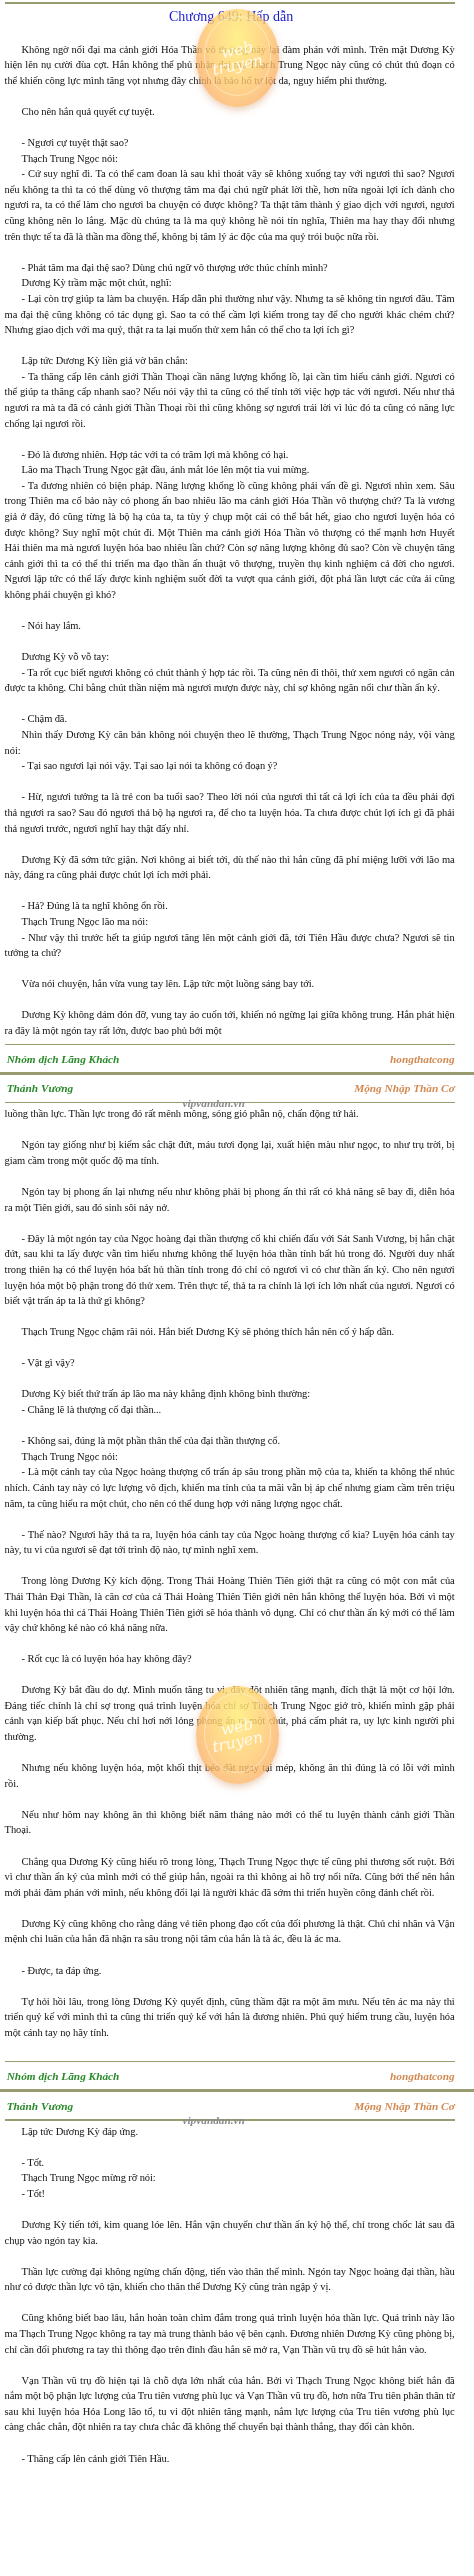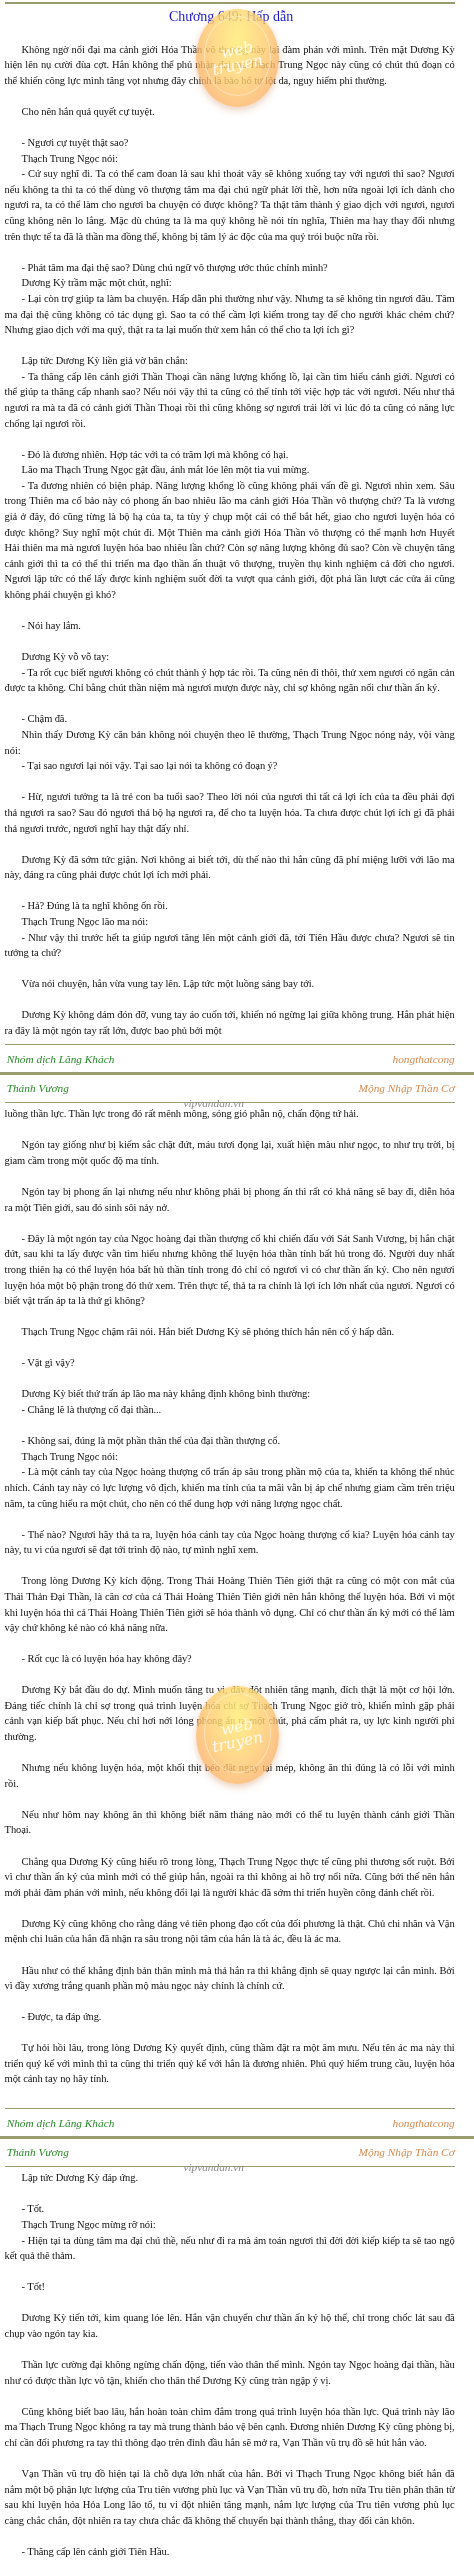--- a/index.html
+++ b/index.html
@@ -37,20 +37,21 @@
     margin: 0;
     width: 450px;
     letter-spacing: -0.1px;
   }
   .para.gap { margin-bottom: 15.5px; }
   .break {
     width: 474px;
     margin-left: -4.6px;
     margin-top: 5.2px;
     margin-bottom: 3.1px;
+    font-weight: bold;
   }
   .break .rule-thin {
     height: 1.5px; background: #9a9b6f; width: 450px; margin-left: 4.6px;
   }
   .break .rule-thick {
     height: 2.6px; background: #9a9b6f; width: 474px;
   }
   .break .row {
     display: flex; justify-content: space-between; align-items: center;
     width: 448px; margin-left: 6.7px; height: 27px;
@@ -148,21 +149,20 @@
     <p class="para">Thạch Trung Ngọc nói:</p>
     <p class="para gap">- Là một cánh tay của Ngọc hoàng thượng cổ trấn áp sâu trong phần mộ của ta, khiến ta không thể nhúc nhích. Cánh tay này có lực lượng vô địch, khiến ma tính của ta mãi vẫn bị áp chế nhưng giam cầm trên triệu năm, ta cũng hiểu ra một chút, cho nên có thể dung hợp với năng lượng ngọc chất.</p>
     <p class="para gap">- Thế nào? Ngươi hãy thả ta ra, luyện hóa cánh tay của Ngọc hoàng thượng cổ kia? Luyện hóa cánh tay này, tu vi của ngươi sẽ đạt tới trình độ nào, tự mình nghĩ xem.</p>
     <p class="para gap">Trong lòng Dương Kỳ kích động. Trong Thái Hoàng Thiên Tiên giới thật ra cũng có một con mắt của Thái Thản Đại Thần, là căn cơ của cả Thái Hoàng Thiên Tiên giới nên hắn không thể luyện hóa. Bởi vì một khi luyện hóa thì cả Thái Hoàng Thiên Tiên giới sẽ hóa thành vô dụng. Chỉ có chư thần ấn ký mới có thể làm vậy chứ không kẻ nào có khả năng nữa.</p>
     <p class="para gap">- Rốt cục là có luyện hóa hay không đây?</p>
     <p class="para gap">Dương Kỳ bắt đầu do dự. Mình muốn tăng tu vi, đây đột nhiên tăng mạnh, đích thật là một cơ hội lớn. Đáng tiếc chính là chỉ sợ trong quá trình luyện hóa chỉ sợ Thạch Trung Ngọc giở trò, khiến mình gặp phải cảnh vạn kiếp bất phục. Nếu chỉ hơi nới lỏng phong ấn ra một chút, phá cấm phát ra, uy lực kinh người phi thường.</p>
     <p class="para gap">Nhưng nếu không luyện hóa, một khối thịt béo đặt ngay tại mép, không ăn thì đúng là có lỗi với mình rồi.</p>
     <p class="para gap">Nếu như hôm nay không ăn thì không biết năm tháng nào mới có thể tu luyện thành cảnh giới Thần Thoại.</p>
     <p class="para gap">Chẳng qua Dương Kỳ cũng hiểu rõ trong lòng, Thạch Trung Ngọc thực tế cũng phi thương sốt ruột. Bởi vì chư thần ấn ký của mình mới có thể giúp hắn, ngoài ra thì không ai hỗ trợ nổi nữa. Cũng bởi thế nên hắn mới phải đàm phán với mình, nếu không đổi lại là người khác đã sớm thi triển huyền công đánh chết rồi.</p>
     <p class="para gap">Dương Kỳ cũng không cho rằng dáng vẻ tiên phong đạo cốt của đối phương là thật. Chủ chi nhãn và Vận mệnh chi luân của hắn đã nhận ra sâu trong nội tâm của hắn là tà ác, đều là ác ma.</p>
-    <p class="para gap">Hầu như có thể khẳng định bản thân mình mà thả hắn ra thì khẳng định sẽ quay ngược lại cắn mình. Bởi vì đầy xương trắng quanh phần mộ màu ngọc này chính là chính cứ.</p>
     <p class="para gap">- Được, ta đáp ứng.</p>
     <p class="para">Tự hỏi hồi lâu, trong lòng Dương Kỳ quyết định, cũng thầm đặt ra một âm mưu. Nếu tên ác ma này thi triển quỷ kế với mình thì ta cũng thi triển quỷ kế với hắn là đương nhiên. Phú quý hiểm trung cầu, luyện hóa một cánh tay nọ hãy tính.</p>
   </div>
 
   <div class="break" style="margin-top:20.6px">
     <div class="rule-thin"></div>
     <div class="row">
       <span class="green">Nhóm dịch Lãng Khách</span>
       <span class="orange">hongthatcong</span>
     </div>
@@ -172,21 +172,20 @@
       <span class="gray">vipvandan.vn</span>
       <span class="orange">Mộng Nhập Thần Cơ</span>
     </div>
     <div class="rule-thin"></div>
   </div>
 
   <div>
     <p class="para gap">Lập tức Dương Kỳ đáp ứng.</p>
     <p class="para">- Tốt.</p>
     <p class="para">Thạch Trung Ngọc mừng rỡ nói:</p>
-    <p class="para gap">- Hiện tại ta dùng tâm ma đại chú thề, nếu như đi ra mà ám toán ngươi thì đời đời kiếp kiếp ta sẽ tao ngộ kết quả thê thảm.</p>
     <p class="para gap">- Tốt!</p>
     <p class="para gap">Dương Kỳ tiến tới, kim quang lóe lên. Hắn vận chuyển chư thần ấn ký hộ thể, chỉ trong chốc lát sau đã chụp vào ngón tay kia.</p>
     <p class="para gap">Thần lực cường đại không ngừng chấn động, tiến vào thân thể mình. Ngón tay Ngọc hoàng đại thần, hầu như có được thần lực vô tận, khiến cho thân thể Dương Kỳ cũng tràn ngập ý vị.</p>
     <p class="para gap">Cũng không biết bao lâu, hắn hoàn toàn chìm đắm trong quá trình luyện hóa thần lực. Quá trình này lão ma Thạch Trung Ngọc không ra tay mà trung thành bảo vệ bên cạnh. Đương nhiên Dương Kỳ cũng phòng bị, chỉ cần đối phương ra tay thì thông đạo trên đỉnh đầu hắn sẽ mở ra, Vạn Thần vũ trụ đồ sẽ hút hắn vào.</p>
     <p class="para gap">Vạn Thần vũ trụ đồ hiện tại là chỗ dựa lớn nhất của hắn. Bởi vì Thạch Trung Ngọc không biết hắn đã nắm một bộ phận lực lượng của Tru tiên vương phù lục và Vạn Thần vũ trụ đồ, hơn nữa Tru tiên phân thân từ sau khi luyện hóa Hỏa Long lão tổ, tu vi đột nhiên tăng mạnh, nắm lực lượng của Tru tiên vương phù lục  càng chắc chắn, đột nhiên ra tay chưa chắc đã không thể chuyển bại thành thắng, thay đổi càn khôn.</p>
     <p class="para gap">- Thăng cấp lên cảnh giới Tiên Hầu.</p>
 
   </div>
 </div>
 

